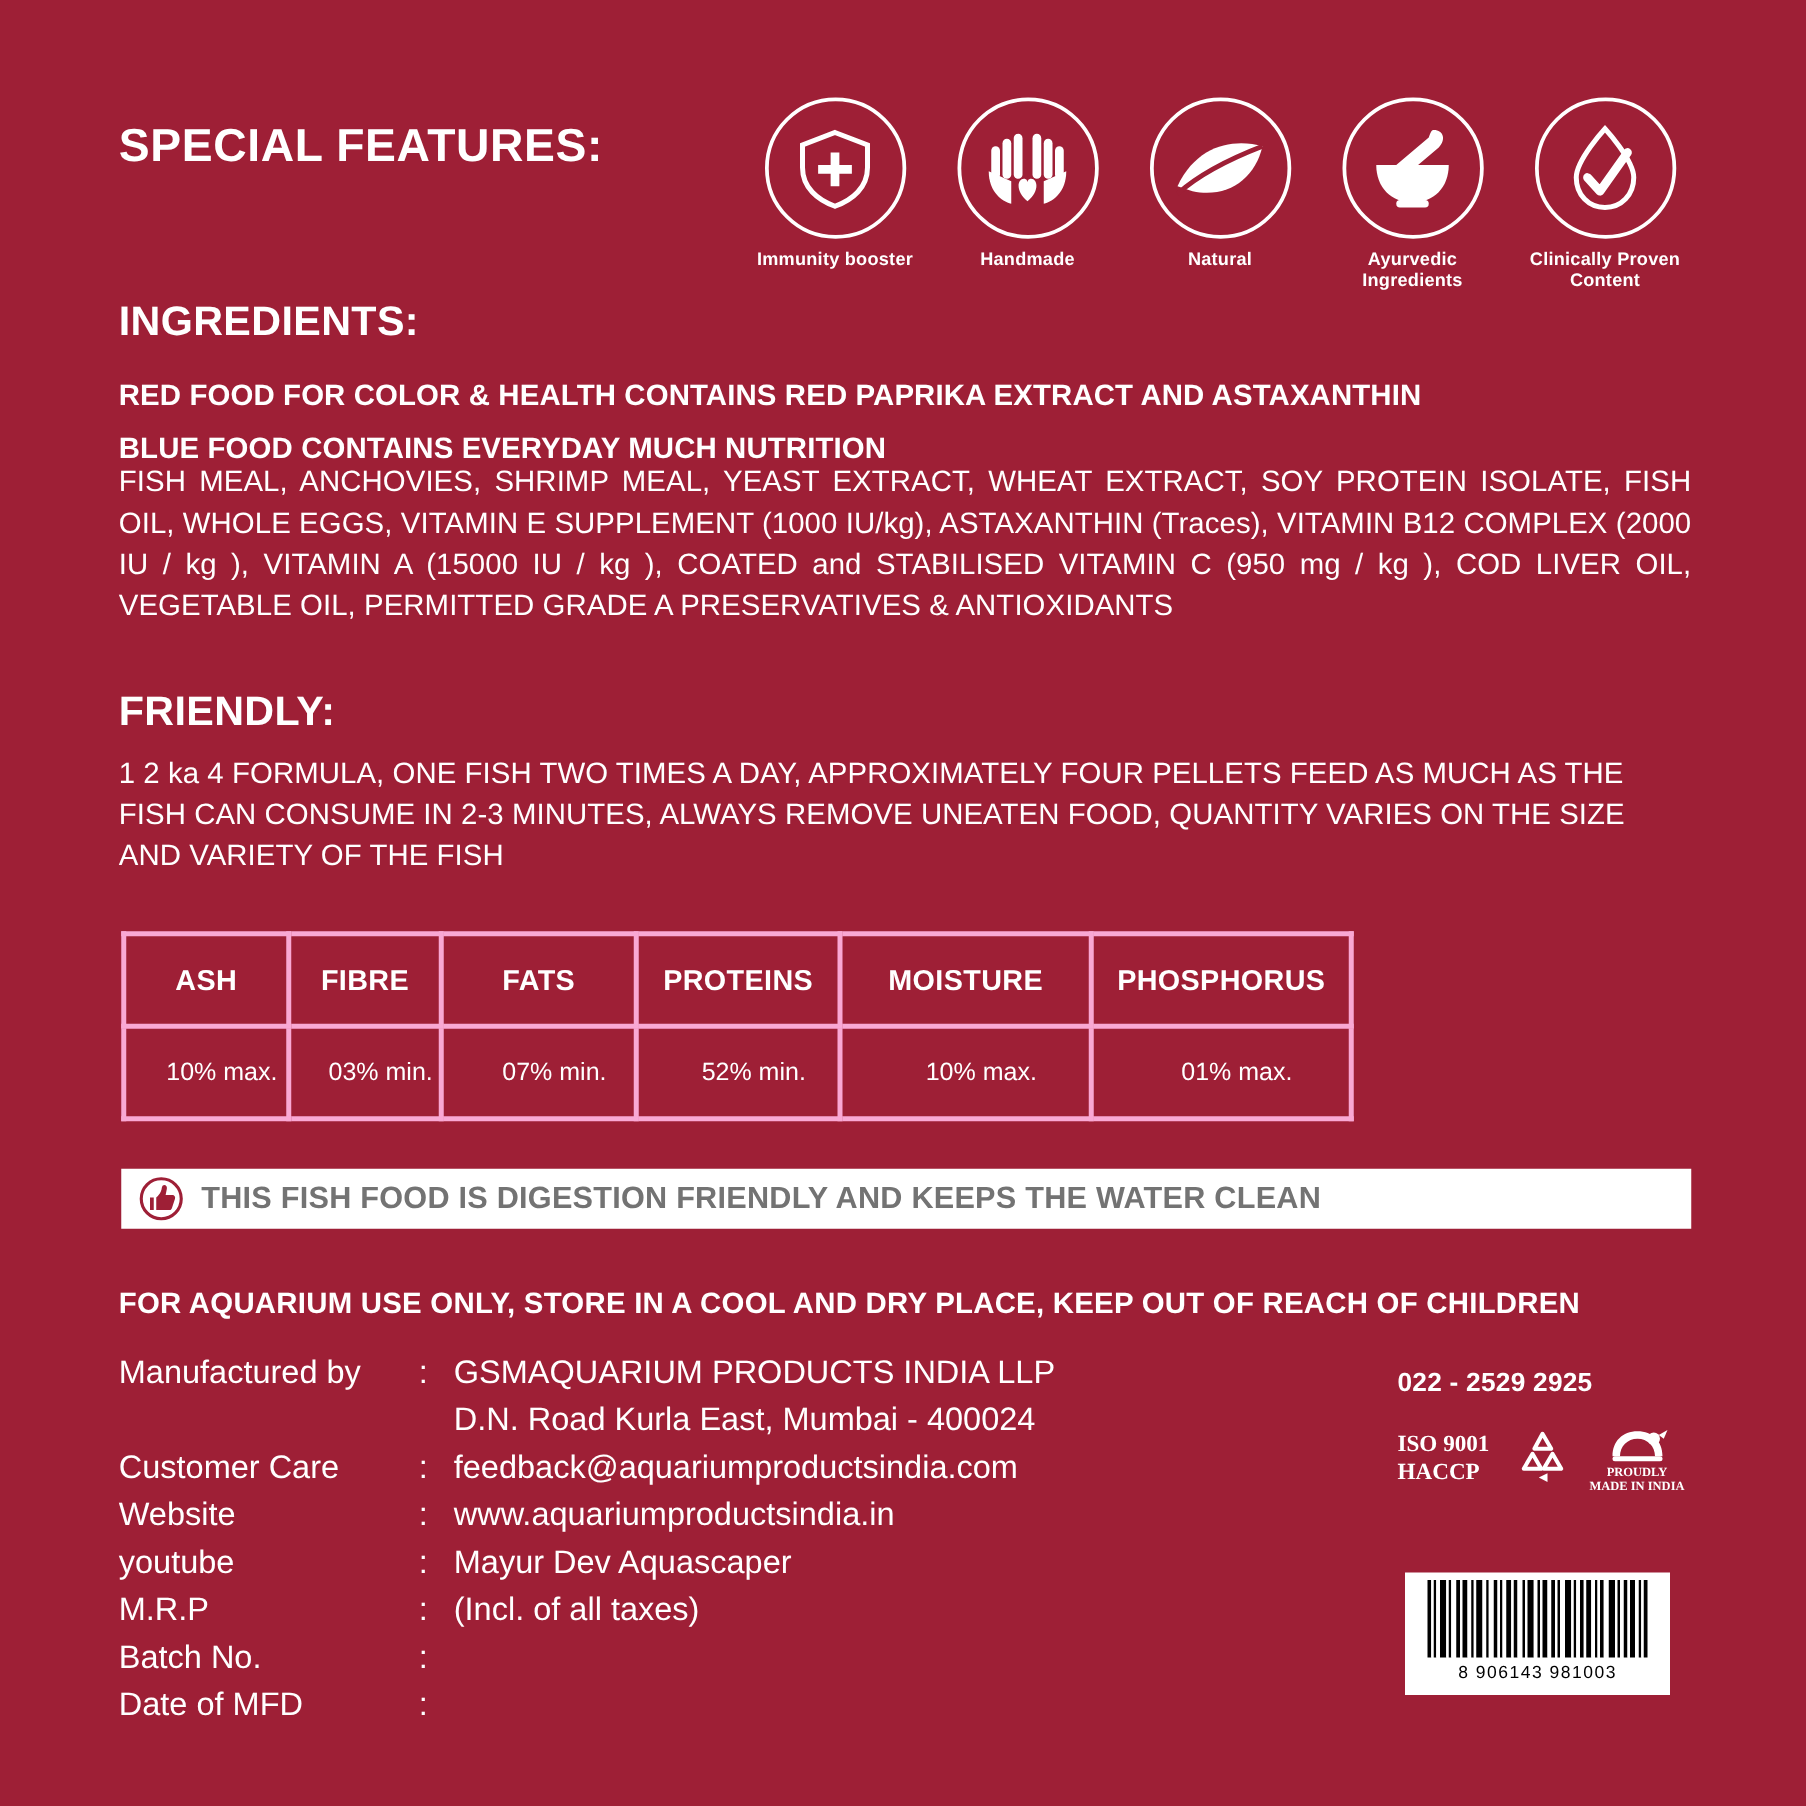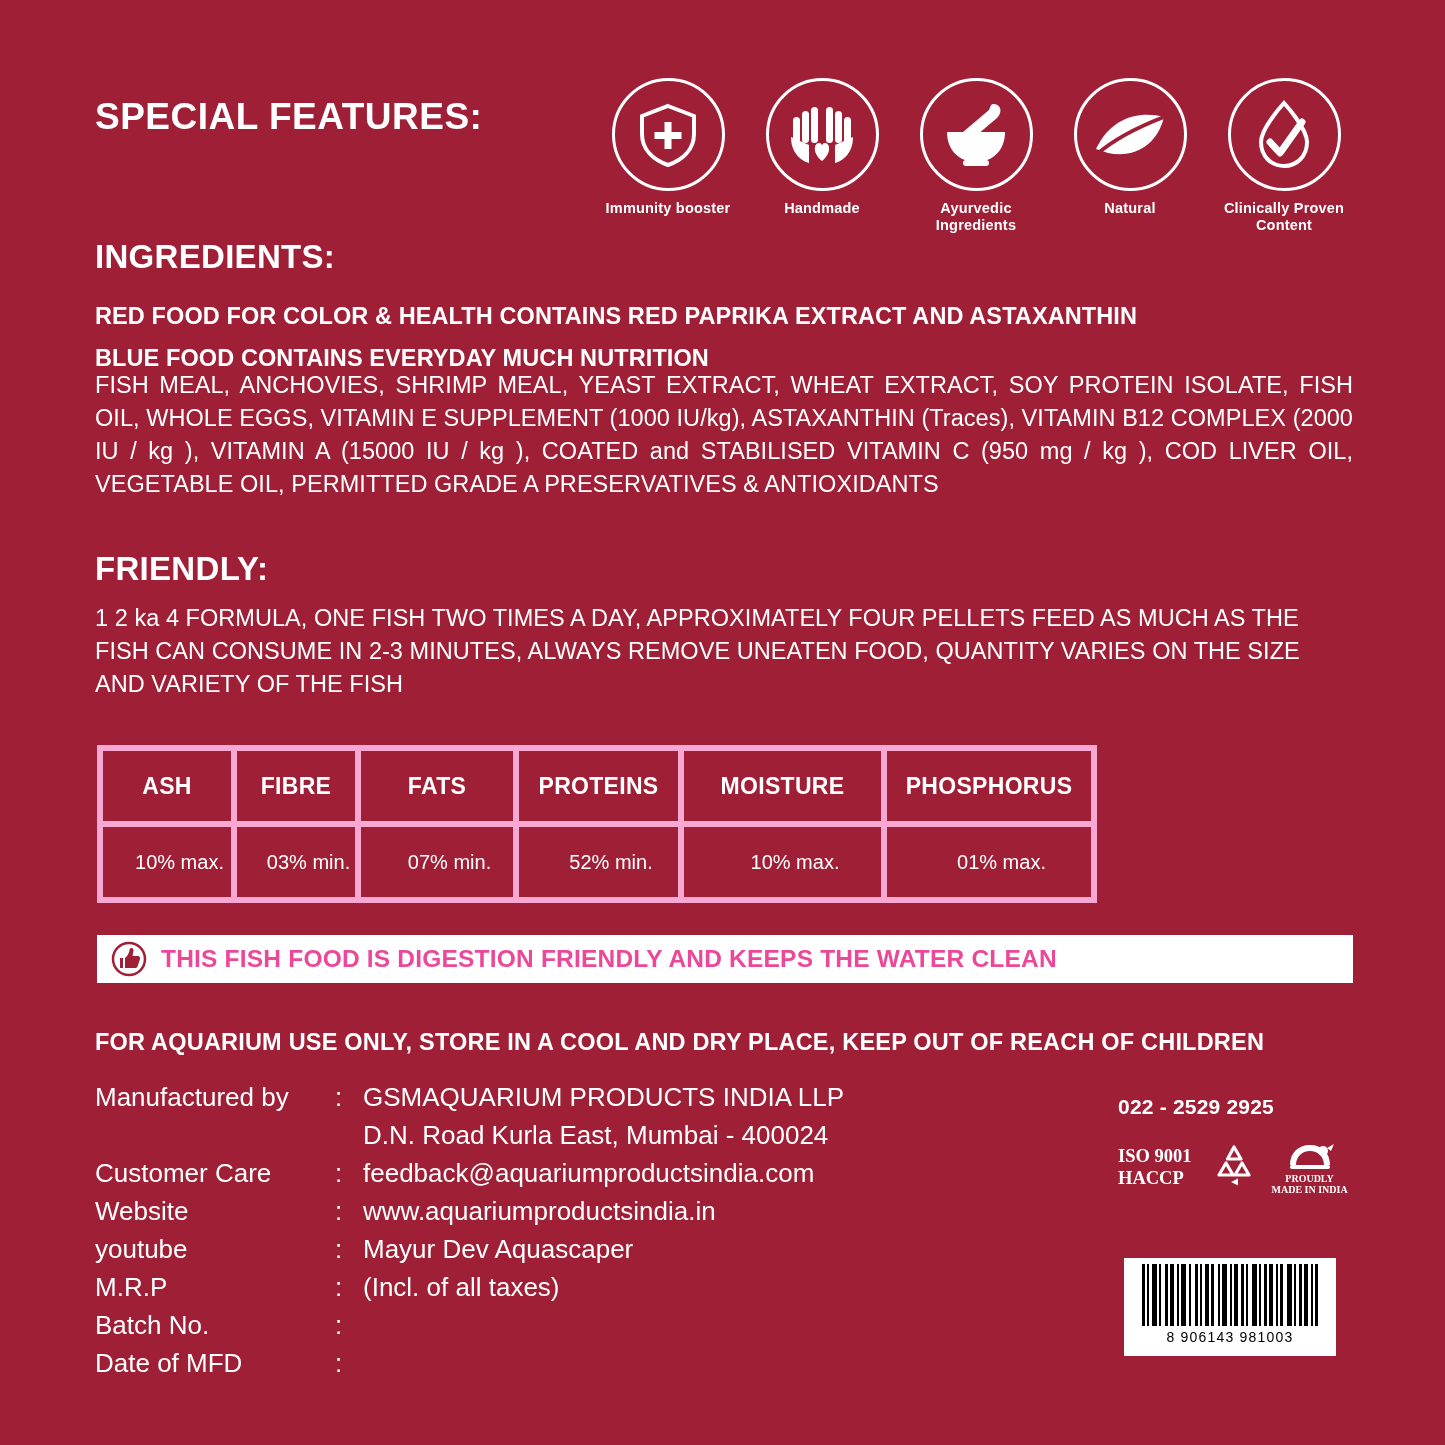--- a/index.html
+++ b/index.html
@@ -111,21 +111,21 @@
   
   .nutri-table {
     position: absolute;
     left: 97px;
     top: 745px;
     width: 958px;
     border-collapse: collapse;
     table-layout: fixed;
   }
   .nutri-table td, .nutri-table th {
-    border: 6px solid #f9a8d4;
+    border: 4px solid #f9a8d4;
     text-align: center;
     color: #ffffff;
     padding: 0;
   }
   .nutri-table th {
     height: 70px;
     font-size: 23px;
     font-weight: bold;
     letter-spacing: 0.3px;
   }
@@ -147,21 +147,21 @@
     display: flex;
     align-items: center;
   }
   .banner-icon {
     width: 64px;
     display: flex;
     align-items: center;
     justify-content: center;
   }
   .banner-text {
-    color: #ec4899;
+    color: #737373;
     font-size: 24.5px;
     font-weight: bold;
     letter-spacing: 0.2px;
   }
 
   
   .warning {
     position: absolute;
     left: 95px;
     top: 1029px;
@@ -289,39 +289,39 @@
               <path d="M66 34 C66 50 56 58 48 60 L48 42 Z"></path>
               <path d="M35 58 C25 50 27 40 32 40 C34.5 40 35 42 35 43 C35 42 35.5 40 38 40 C43 40 45 50 35 58 Z"></path>
             </g>
           </svg>
         </div>
         <div class="icon-caption">Handmade</div>
       </div>
 
       <div class="icon-item">
         <div class="icon-circle">
+          <svg width="76" height="52" viewBox="0 0 76 52">
+            <path d="M4 40 C20 6 50 2 72 8 C66 34 44 50 16 44 Z" fill="#fff"></path>
+            <path d="M4 46 C22 30 46 18 72 8" stroke="#9e1f36" stroke-width="4" fill="none"></path>
+          </svg>
+        </div>
+        <div class="icon-caption">Natural</div>
+      </div>
+
+      <div class="icon-item">
+        <div class="icon-circle">
           <svg width="70" height="66" viewBox="0 0 70 66">
             <g fill="#fff">
               <path d="M52 2 C60 2 62 10 56 16 L30 38 L22 30 L48 8 C49.5 4 50 2 52 2 Z"></path>
               <path d="M6 30 L64 30 C64 48 52 60 35 60 C18 60 6 48 6 30 Z"></path>
               <rect x="22" y="58" width="26" height="6" rx="3"></rect>
             </g>
           </svg>
         </div>
         <div class="icon-caption">Ayurvedic Ingredients</div>
-      </div>
-
-      <div class="icon-item">
-        <div class="icon-circle">
-          <svg width="76" height="52" viewBox="0 0 76 52">
-            <path d="M4 40 C20 6 50 2 72 8 C66 34 44 50 16 44 Z" fill="#fff"></path>
-            <path d="M4 46 C22 30 46 18 72 8" stroke="#9e1f36" stroke-width="4" fill="none"></path>
-          </svg>
-        </div>
-        <div class="icon-caption">Natural</div>
       </div>
 
       <div class="icon-item">
         <div class="icon-circle">
           <svg width="62" height="70" viewBox="0 0 62 70">
             <path d="M31 3 C31 3 8 28 8 42 C8 56 18 66 31 66 C44 66 54 56 54 42 C54 28 31 3 31 3 Z" fill="none" stroke="#fff" stroke-width="4"></path>
             <path d="M17 42 L27 53 L49 22" fill="none" stroke="#fff" stroke-width="7" stroke-linecap="round" stroke-linejoin="round"></path>
           </svg>
         </div>
         <div class="icon-caption">Clinically Proven Content</div>

